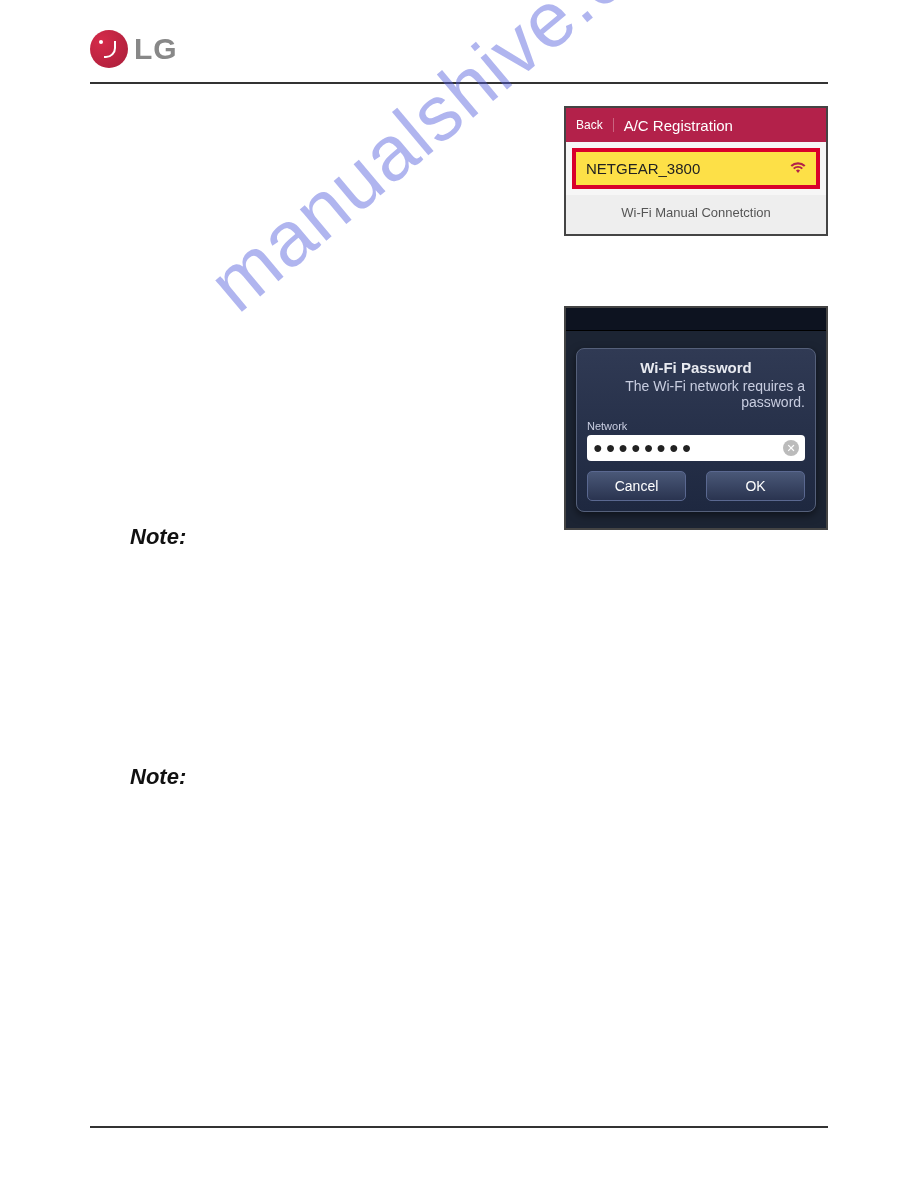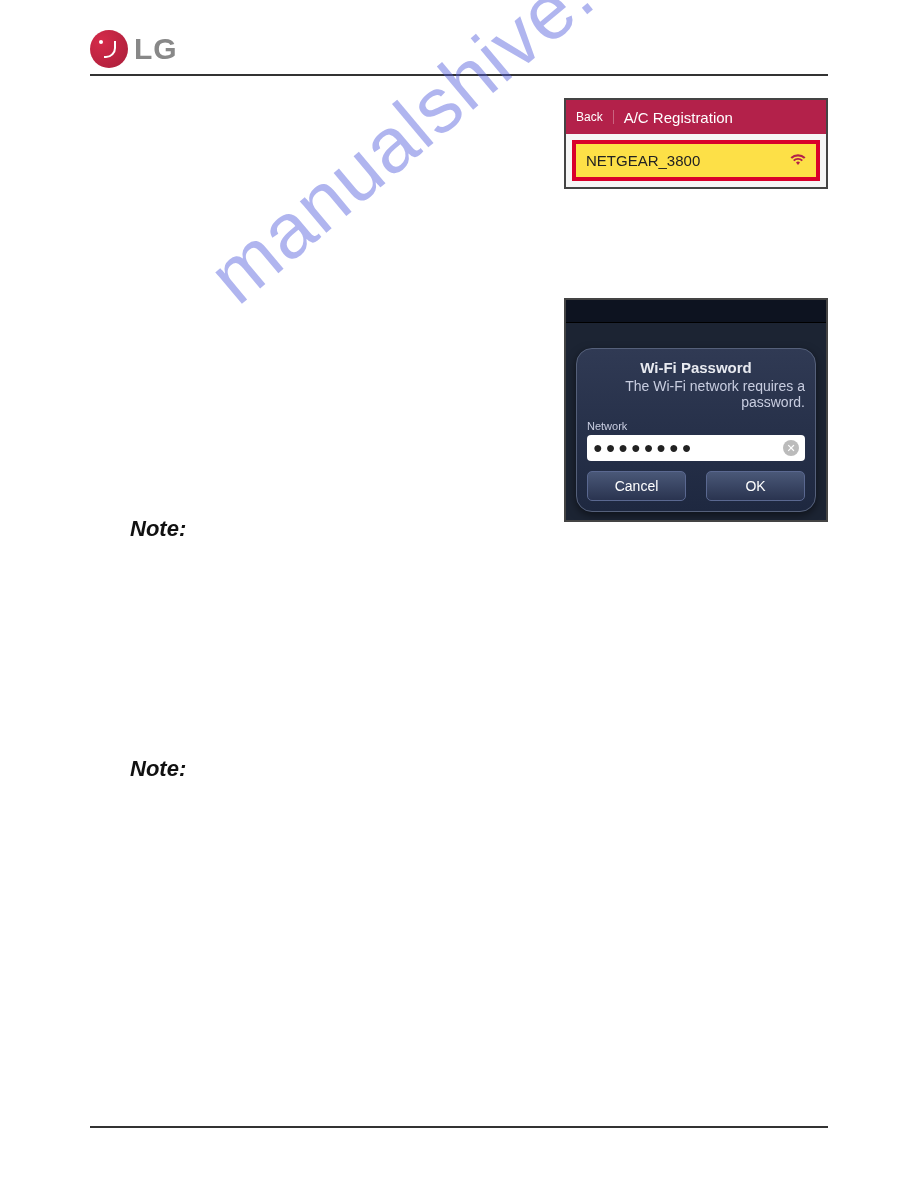--- a/index.html
+++ b/index.html
@@ -1,36 +1,36 @@
 <!DOCTYPE html>
 <html><head>
 <meta charset="utf-8">
 <style>
   html,body{margin:0;padding:0;background:#fff;font-family:Arial,Helvetica,sans-serif}
   .page{width:918px;height:1188px;margin:0 auto;position:relative;box-sizing:border-box;padding:30px 90px 40px 90px}
-  .header{display:flex;align-items:flex-start;gap:8px;padding-bottom:6px;border-bottom:2px solid #333}
+  .header{display:flex;align-items:flex-start;gap:8px;padding-bottom:14px;border-bottom:2px solid #333}
   .lg-logo{display:flex;align-items:center;gap:6px}
   .lg-circle{width:38px;height:38px;border-radius:50%;background:radial-gradient(circle at 30% 30%,#d52a4a,#a91f3a);position:relative;flex:0 0 38px}
   .lg-circle::before{content:"";position:absolute;left:9px;top:10px;width:4px;height:4px;border-radius:50%;background:#fff}
   .lg-circle::after{content:"";position:absolute;left:14px;top:11px;width:10px;height:15px;border:2px solid #fff;border-left:none;border-top:none;border-bottom-right-radius:10px}
   .lg-text{font-weight:800;font-size:30px;color:#888;letter-spacing:1px}
   .content{position:relative;padding-top:20px}
   
   .shot1{position:absolute;right:0;top:22px;width:260px;border:2px solid #444;background:#f6f6f6}
   .shot1 .bar{background:#b3214a;color:#fff;display:flex;align-items:center;height:34px}
   .shot1 .back{font-size:12px;padding:0 10px;border-right:1px solid rgba(255,255,255,.3)}
   .shot1 .title{font-size:15px;padding-left:10px;font-weight:500}
   .shot1 .wifi-setting{color:#b3214a;font-size:14px;padding:10px 12px;background:#fff;border-bottom:1px solid #ddd}
   .shot1 .net-row{border:4px solid #d9002b;margin:6px;background:#fde047;display:flex;align-items:center;justify-content:space-between;padding:8px 10px;font-size:15px;color:#222}
   .shot1 .wifi-ico{color:#b3214a;font-size:14px}
   .shot1 .manual{text-align:center;font-size:13px;color:#555;padding:10px 0 14px 0;background:#eee}
   
   .shot2{position:absolute;right:0;top:222px;width:260px;height:220px;border:2px solid #444;background:#1c2433;overflow:hidden}
   .shot2 .dimtop{height:22px;background:#0d1320;border-bottom:1px solid #000}
-  .shot2 .dialog{margin:25px 10px 10px 10px;background:linear-gradient(#303a54,#1e2840);border:1px solid #55607a;border-radius:16px;padding:10px 10px 10px 10px;color:#e8eaf0;box-shadow:0 3px 8px rgba(0,0,0,.5)}
+  .shot2 .dialog{margin:17px 10px 10px 10px;background:linear-gradient(#303a54,#1e2840);border:1px solid #55607a;border-radius:8px;padding:10px 10px 10px 10px;color:#e8eaf0;box-shadow:0 3px 8px rgba(0,0,0,.5)}
   .shot2 .dtitle{text-align:center;font-size:15px;font-weight:600}
   .shot2 .dsub{text-align:right;font-size:14px;color:#c8cde0;margin-top:2px}
   .shot2 .plabel{font-size:11px;color:#c8cde0;margin-top:10px}
   .shot2 .pfield{background:#fff;border-radius:4px;height:26px;margin-top:3px;display:flex;align-items:center;justify-content:space-between;padding:0 6px}
   .shot2 .dots{color:#222;letter-spacing:3px;font-size:16px}
   .shot2 .clear{width:16px;height:16px;border-radius:50%;background:#bbb;color:#fff;font-size:11px;display:flex;align-items:center;justify-content:center}
   .shot2 .btns{display:flex;gap:20px;margin-top:10px}
   .shot2 .btn{flex:1;text-align:center;background:linear-gradient(#4a5878,#2a3450);border:1px solid #5a6890;border-radius:5px;padding:6px 0;font-size:14px;color:#fff}
   
   .note1{position:absolute;left:40px;top:440px;font-weight:700;font-style:italic;font-size:22px;color:#111}
@@ -58,20 +58,21 @@
         <div class="title">A/C Registration</div>
       </div>
       <div class="net-row">
         <span>NETGEAR_3800</span>
         <span class="wifi-ico">
           <svg width="16" height="12" viewBox="0 0 16 12">
               <path d="M8 11 L6 8.5 A3 3 0 0 1 10 8.5 Z M3 6 A7 7 0 0 1 13 6 L11.5 7.3 A5 5 0 0 0 4.5 7.3 Z M0.5 3.3 A11 11 0 0 1 15.5 3.3 L14 4.7 A9 9 0 0 0 2 4.7 Z" fill="#b3214a"></path>
             </svg>
         </span>
       </div>
+      <div class="manual">Wi-Fi Manual Connetction</div>
     </div>
 
     <div class="shot2">
       <div class="dimtop"></div>
       <div class="dialog">
         <div class="dtitle">Wi-Fi Password</div>
         <div class="dsub">The Wi-Fi network requires a password.</div>
         <div class="plabel">Network</div>
         <div class="pfield">
           <span class="dots">●●●●●●●●</span>

